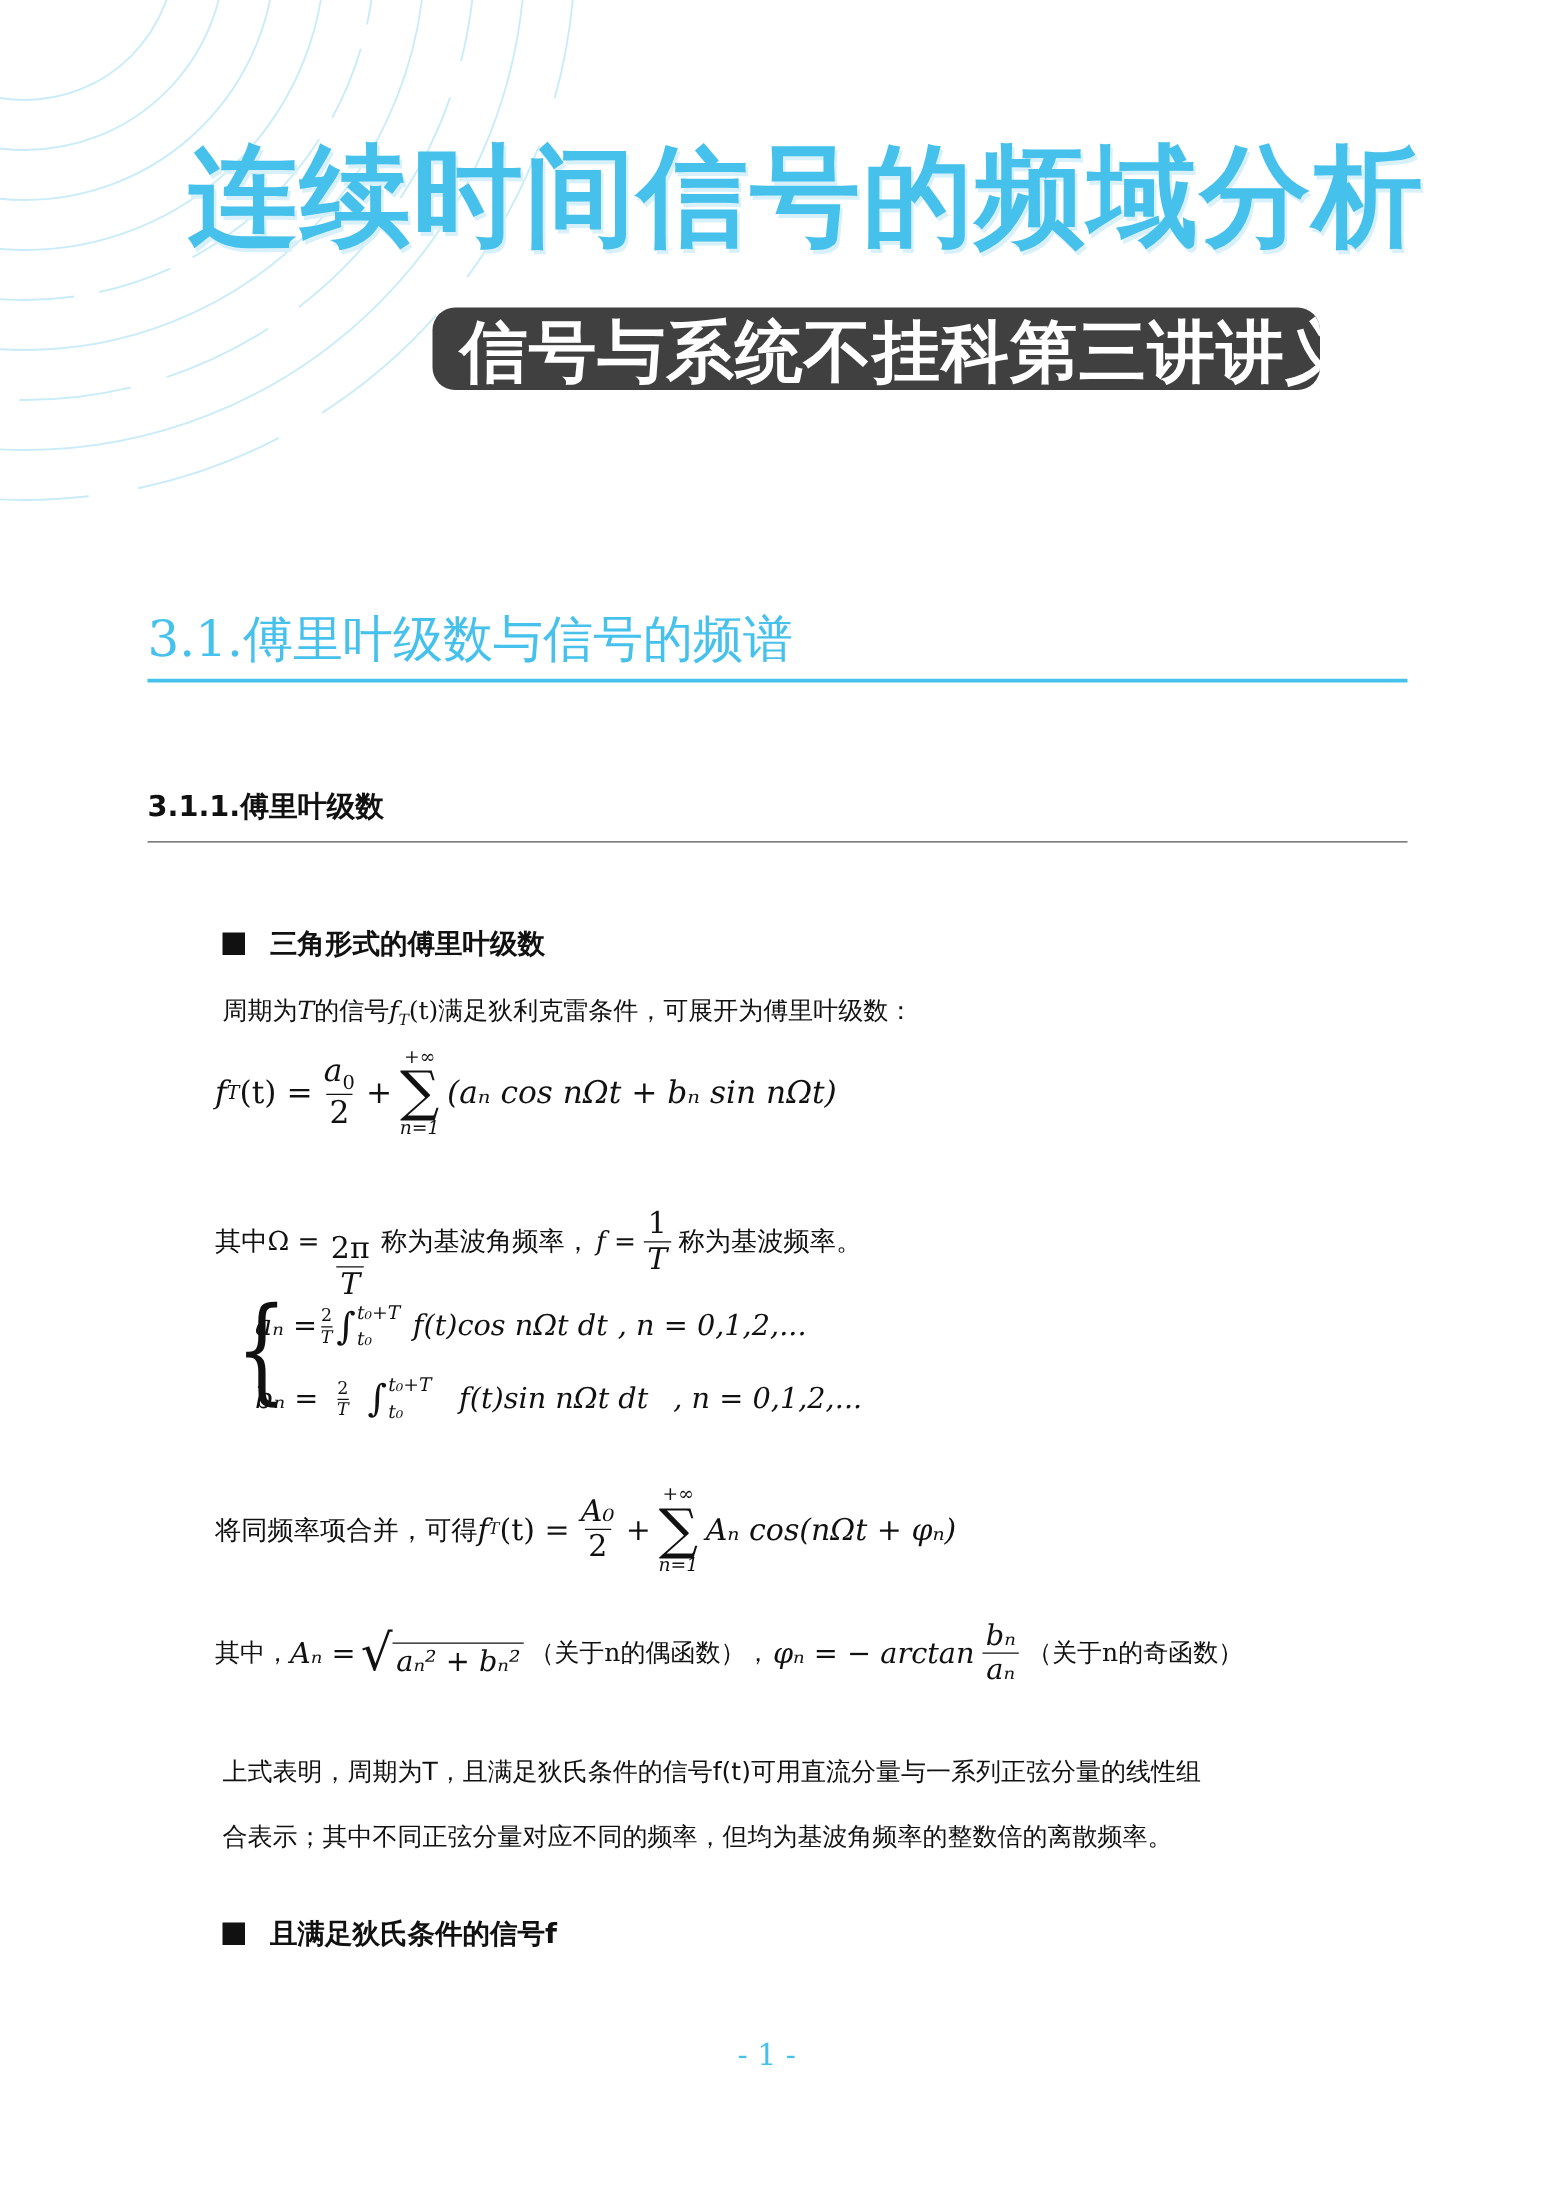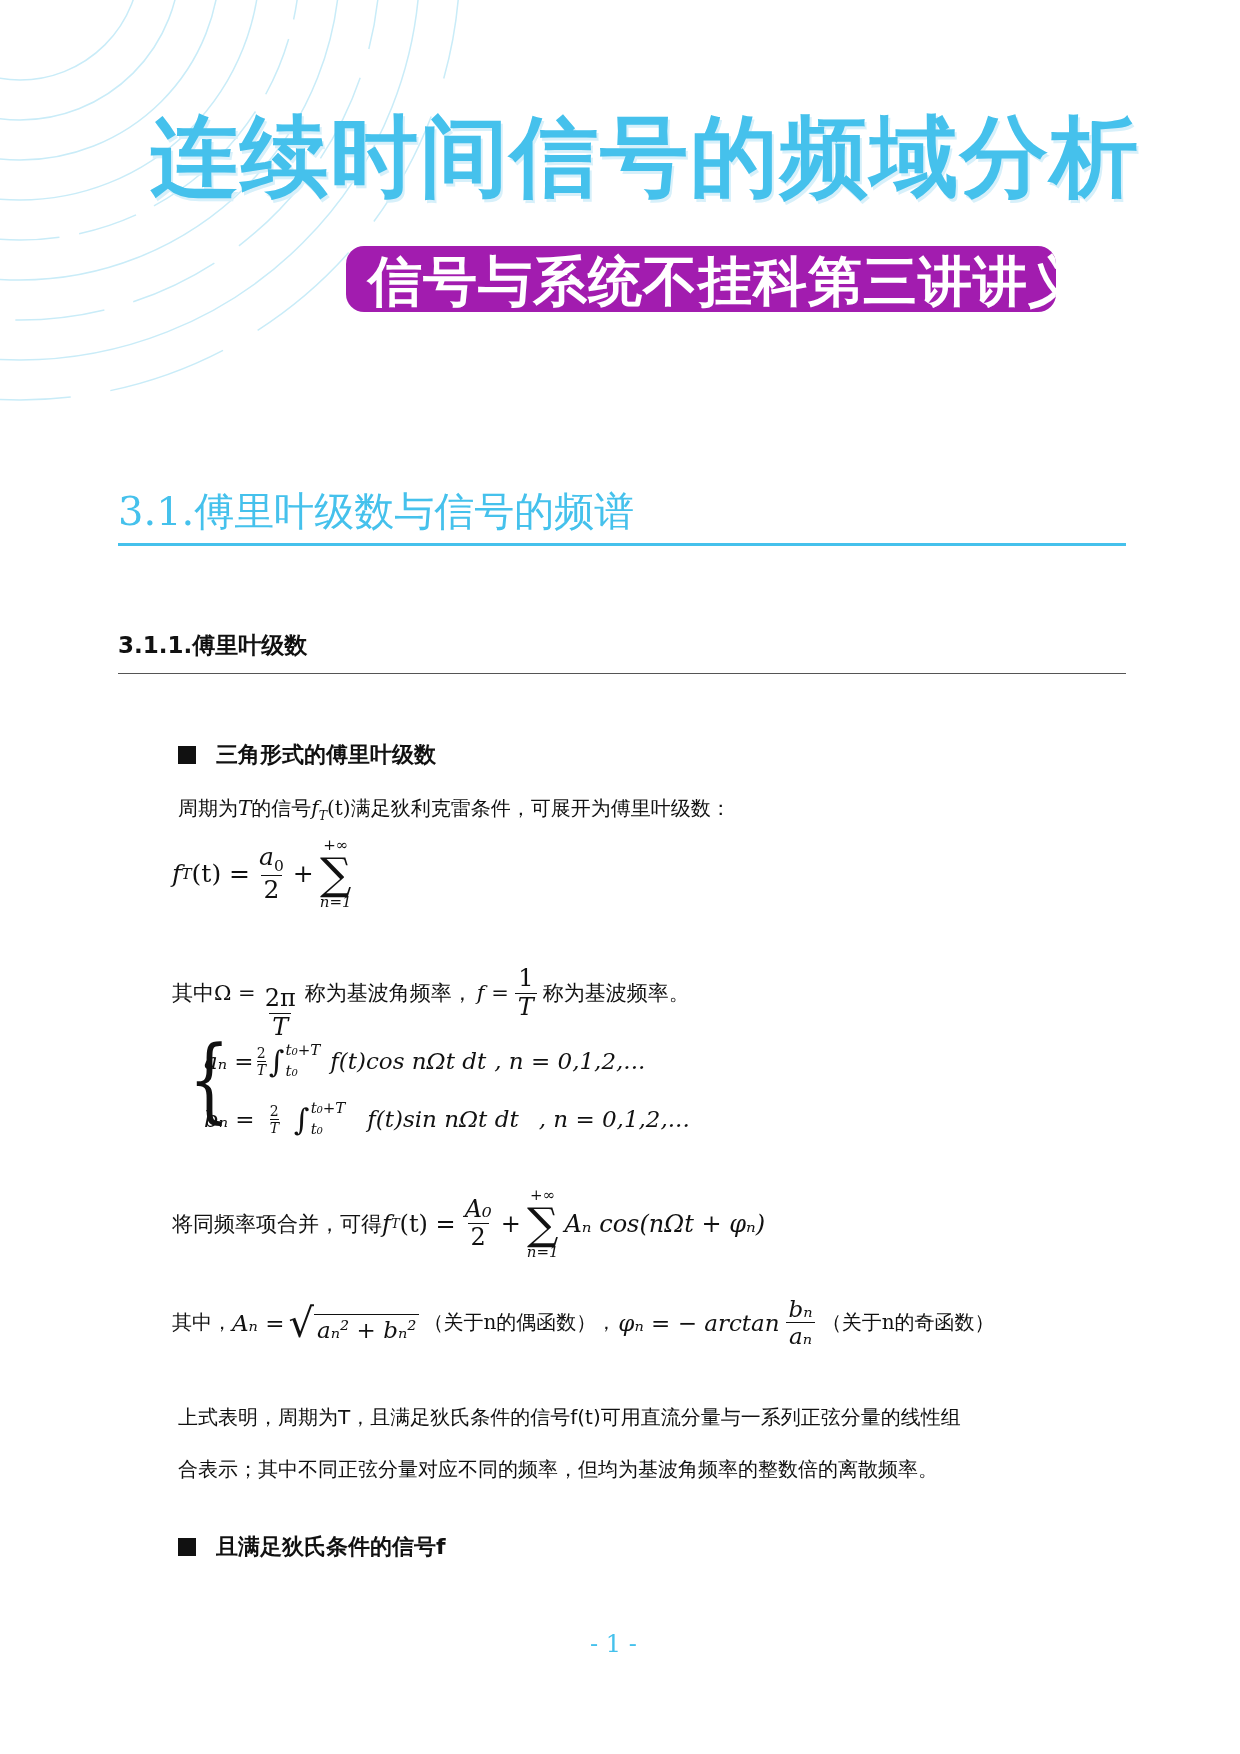--- a/index.html
+++ b/index.html
@@ -1,19 +1,19 @@
 <!DOCTYPE html>
 <html><head>
 <meta charset="utf-8">
 <style>
   html,body{margin:0;padding:0;background:#fff;}
   body{width:1240px;height:1754px;position:relative;overflow:hidden;font-family:"DejaVu Sans","Liberation Sans",sans-serif;color:#111;}
   .deco{position:absolute;left:0;top:0;width:700px;height:420px;}
   .main-title{position:absolute;left:150px;top:112px;font-family:"DejaVu Serif","Liberation Serif",serif;font-weight:bold;font-size:88px;letter-spacing:2px;color:#45c1ec;text-shadow:2px 3px 0 #d7f0fa;white-space:nowrap;line-height:1;}
-  .subtitle-pill{position:absolute;left:346px;top:246px;width:710px;height:66px;background:#a21caf;border-radius:18px;overflow:hidden;}
+  .subtitle-pill{position:absolute;left:346px;top:246px;width:710px;height:66px;background:#404040;border-radius:18px;overflow:hidden;}
   .subtitle-text{position:absolute;left:22px;top:8px;font-family:"DejaVu Serif","Liberation Serif",serif;font-weight:bold;font-size:54px;line-height:1;color:#fff;letter-spacing:1px;white-space:nowrap;}
   .h1{position:absolute;left:118px;top:484px;font-family:"DejaVu Serif","Liberation Serif",serif;font-size:40px;color:#45c1ec;white-space:nowrap;}
   .h1-rule{position:absolute;left:118px;top:543px;width:1008px;height:3px;background:#45c1ec;}
   .h2{position:absolute;left:118px;top:630px;font-weight:bold;font-size:23px;color:#111;}
   .h2-rule{position:absolute;left:118px;top:673px;width:1008px;height:1px;background:#555;}
   .bullet-head{position:absolute;left:178px;font-weight:bold;font-size:22px;display:flex;align-items:center;}
   .bullet-sq{width:18px;height:18px;background:#111;margin-right:20px;}
   .para{position:absolute;left:178px;font-size:20px;white-space:nowrap;}
   .m{font-family:"DejaVu Serif","Liberation Serif",serif;}
   .mi{font-family:"DejaVu Serif","Liberation Serif",serif;font-style:italic;}
@@ -82,20 +82,21 @@
   <span class="frac">
       <span class="num"><span class="mi">a</span><sub>0</sub></span>
       <span class="den">2</span>
     </span>
   <span>+</span>
   <span class="sum">
       <span class="lim">+∞</span>
       <span class="big">∑</span>
       <span class="lim mi">n=1</span>
     </span>
+  <span class="mi">(aₙ cos nΩt + bₙ sin nΩt)</span>
 </div>
 
 <div class="eq" style="top:945px;font-size:21px;">
   <span>其中Ω =</span>
   <span class="frac" style="font-size:24px;margin-top:40px;">
       <span class="num">2π</span>
       <span class="den mi">T</span>
     </span>
   <span>称为基波角频率，</span>
   <span class="mi" style="margin-left:4px;">f =</span>

